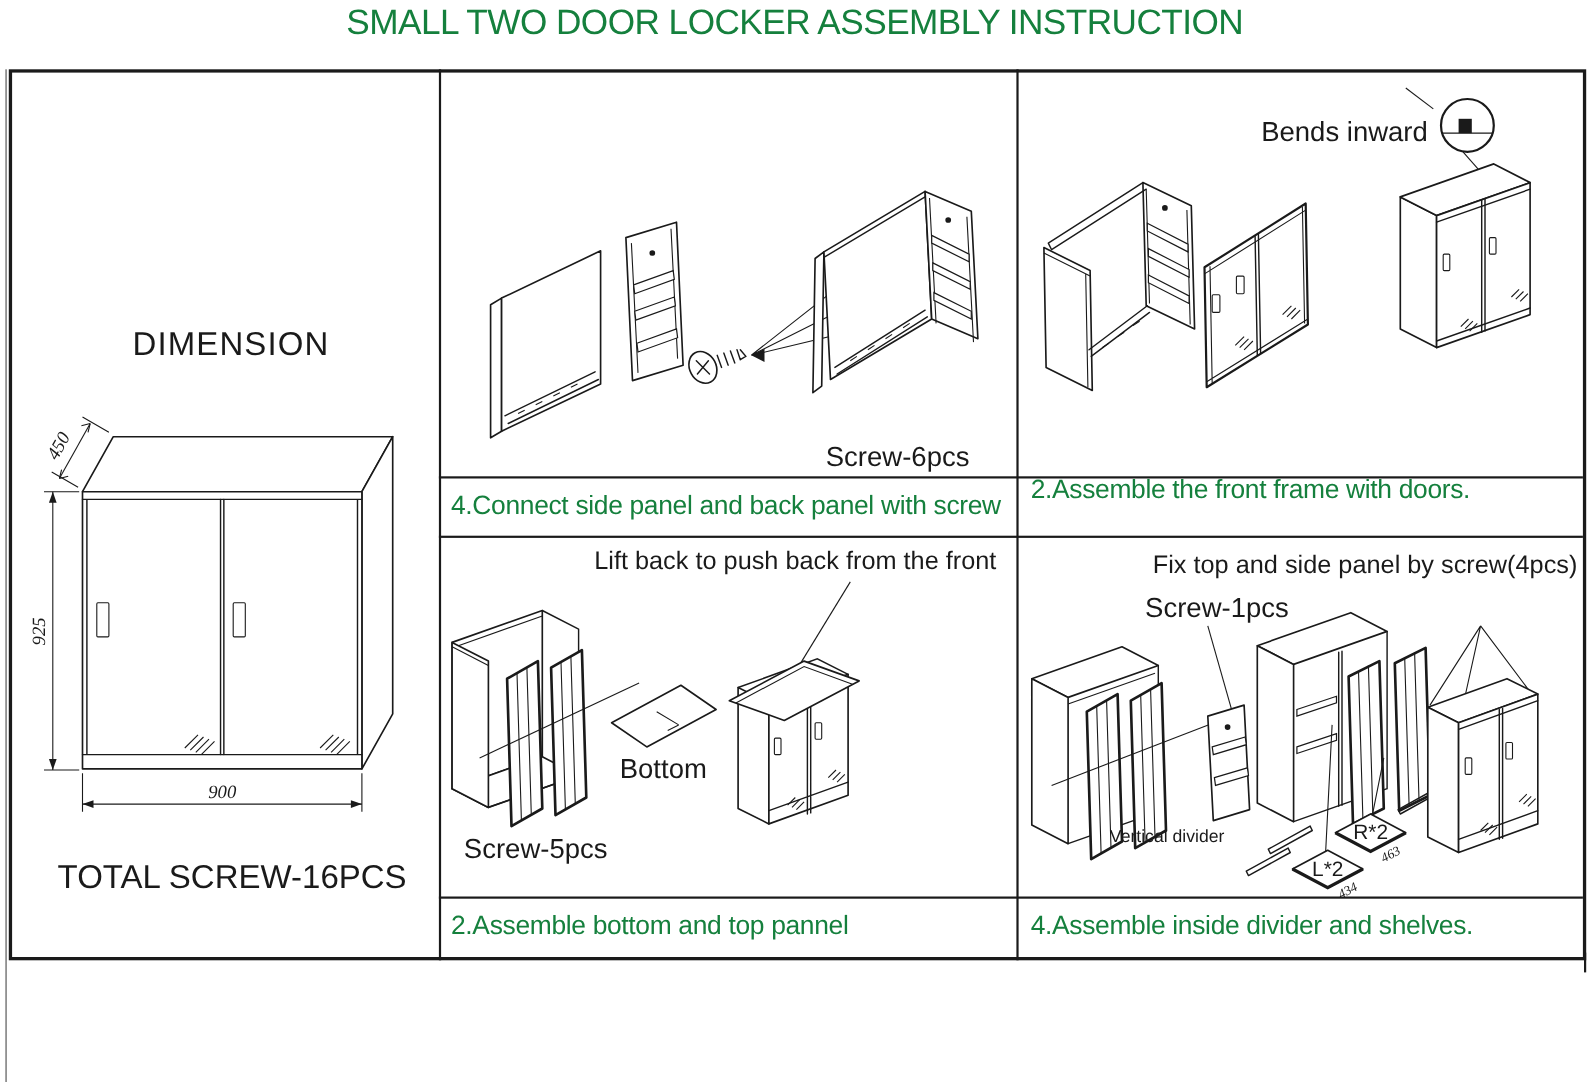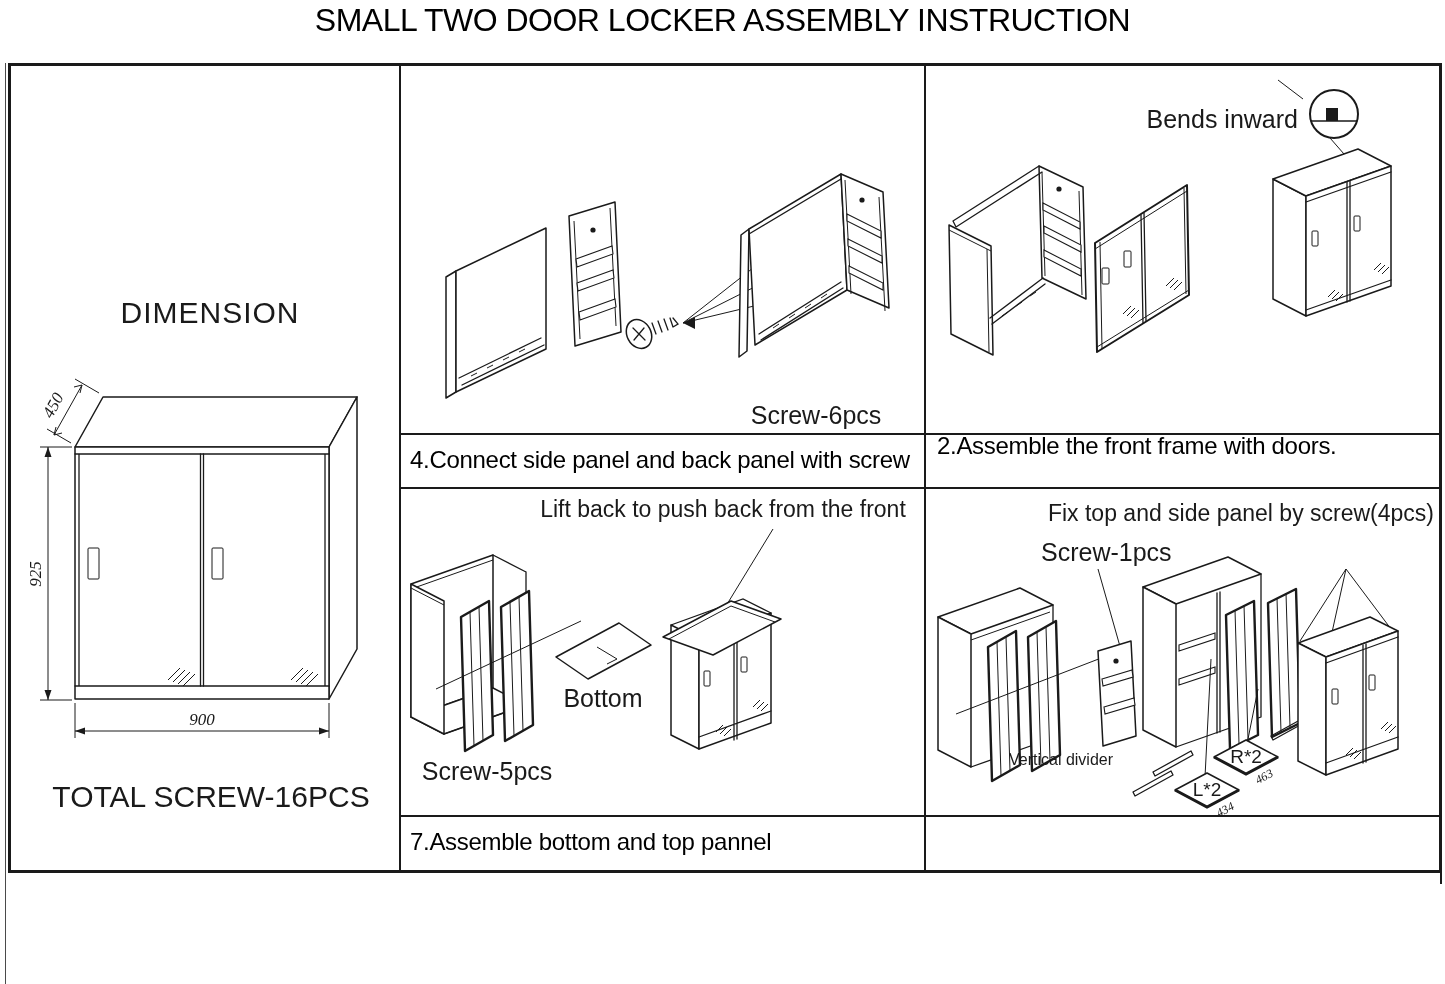--- a/index.html
+++ b/index.html
@@ -1,17 +1,17 @@
 <!DOCTYPE html>
 <html><head>
 <meta charset="utf-8">
 <style>
   html,body{margin:0;padding:0;background:#fff;}
   .canvas{position:relative;width:1445px;height:984px;background:#ffffff;overflow:hidden;
-          font-family:"Liberation Sans",sans-serif;color:#000000;}
+          font-family:"Liberation Sans",sans-serif;color:#15803d;}
   .title{position:absolute;top:2px;left:0;width:100%;text-align:center;
          font-size:32px;letter-spacing:-0.5px;white-space:nowrap;}
   .outer{position:absolute;left:8px;top:63px;width:1428px;height:804px;
          border:3px solid #1a1a1a;box-sizing:content-box;}
   .vline,.hline,.edge{position:absolute;background:#1a1a1a;}
   .cap{position:absolute;display:flex;align-items:center;font-size:24px;
        letter-spacing:-0.3px;padding-left:9px;box-sizing:border-box;white-space:nowrap;}
   svg{position:absolute;overflow:visible;}
   svg *{vector-effect:non-scaling-stroke;}
   .lbl{font-family:"Liberation Sans",sans-serif;font-size:25px;fill:#1a1a1a;}
@@ -37,21 +37,22 @@
   <div class="edge" style="left:5px;top:63px;width:1px;height:921px;background:#4a4a4a;"></div>
   <div class="edge" style="left:1440px;top:866px;width:2px;height:18px;"></div>
   <div class="vline" style="left:399px;top:63px;width:2px;height:810px;"></div>
   <div class="vline" style="left:924px;top:63px;width:2px;height:810px;"></div>
   <div class="hline" style="left:399px;top:433px;width:1040px;height:2px;"></div>
   <div class="hline" style="left:399px;top:487px;width:1040px;height:2px;"></div>
   <div class="hline" style="left:399px;top:815px;width:1040px;height:2px;"></div>
 
   <div class="cap" style="left:401px;top:435px;width:521px;height:50px;">4.Connect side panel and back panel with screw</div>
   <div class="cap" style="left:928px;top:421px;width:508px;height:50px;">2.Assemble the front frame with doors.</div>
-  <div class="cap" style="left:401px;top:817px;width:521px;height:50px;">7.Assemble bottom and top pannel</div>
+  <div class="cap" style="left:401px;top:817px;width:521px;height:50px;">2.Assemble bottom and top pannel</div>
+  <div class="cap" style="left:928px;top:817px;width:508px;height:50px;">4.Assemble inside divider and shelves.</div>
 
   <svg style="left:10px;top:66px;" width="388" height="800" viewBox="0 0 388 800">
     <text class="lbl-big" x="200" y="257" text-anchor="middle">DIMENSION</text>
 
     <g>
       <polygon class="face" points="65,381 319,381 347,331 93,331"></polygon>
       <polygon class="face" points="319,381 347,331 347,583 319,633"></polygon>
       <polygon class="face" points="65,381 319,381 319,633 65,633"></polygon>
       <path class="ln" d="M65,388 H319 M65,620 H319 M69,388 V620 M315,388 V620"></path>
       <path class="ln" d="M190.5,388 V620 M193.5,388 V620"></path>

